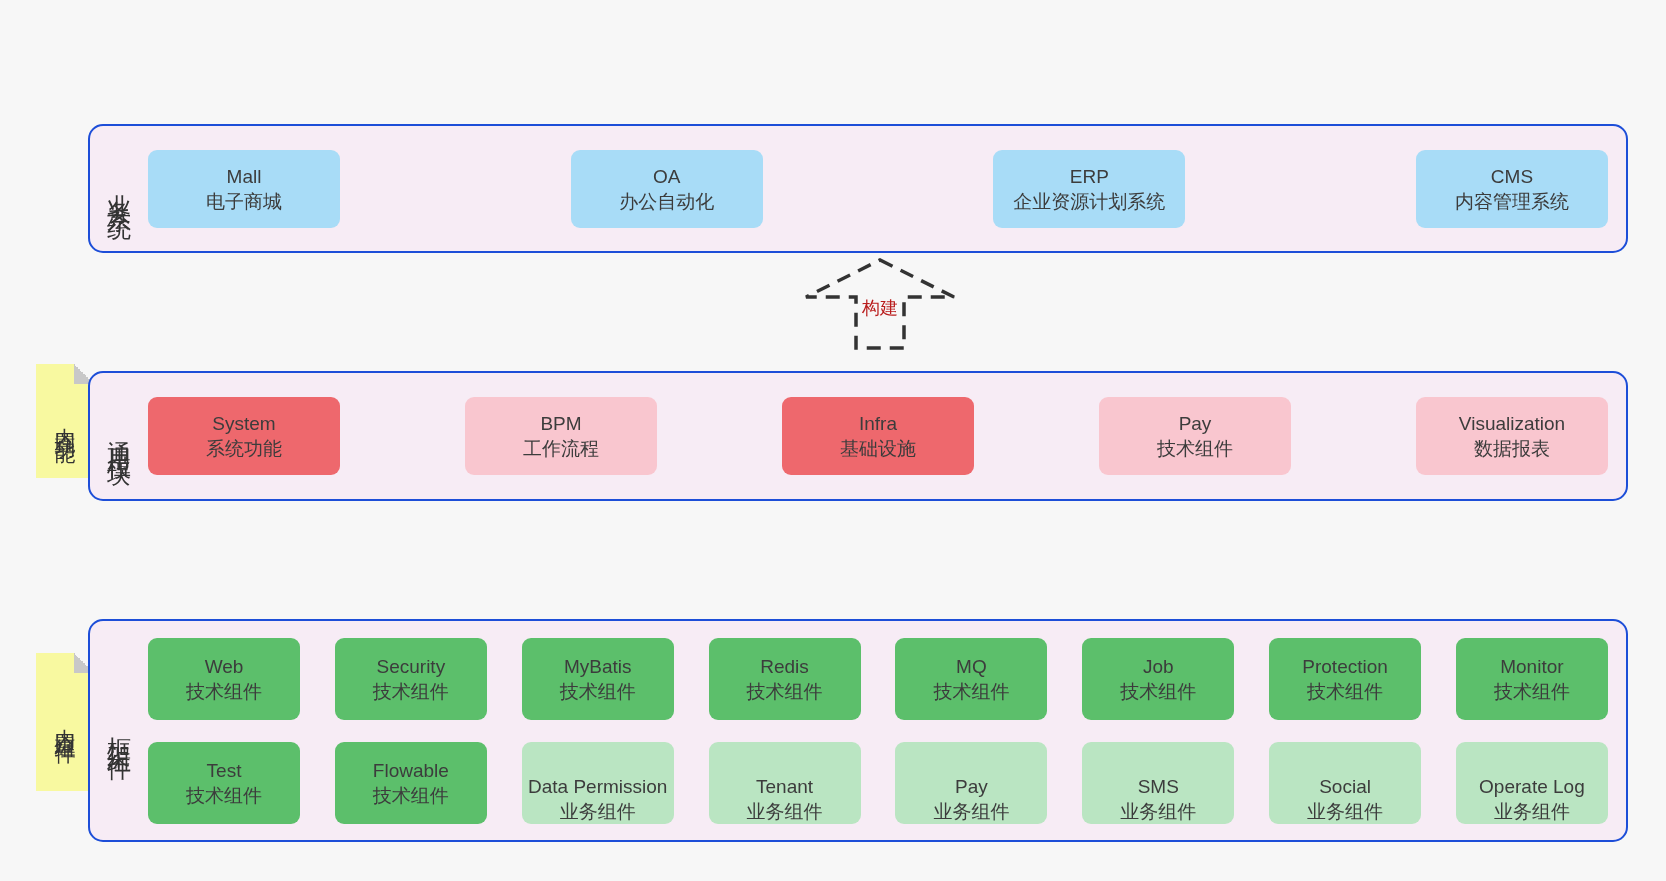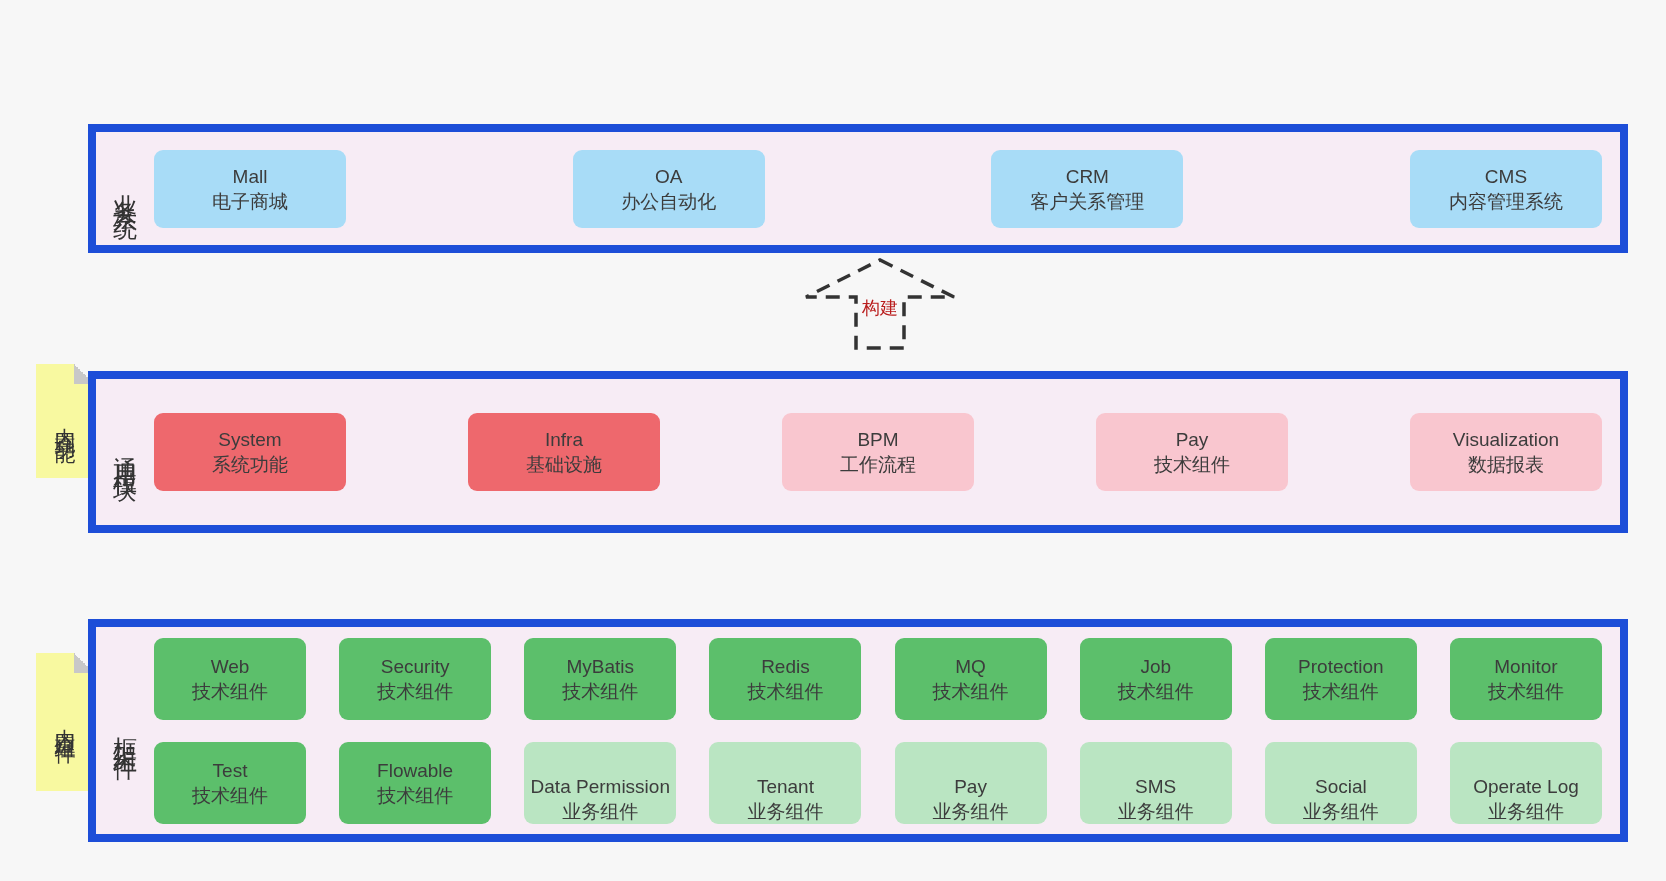--- a/index.html
+++ b/index.html
@@ -4,25 +4,25 @@
 <style>
   html,body{margin:0;padding:0;background:#f7f7f7;}
   .canvas{
     position:relative;width:1666px;height:881px;overflow:hidden;
     background:#f7f7f7;
     font-family:"Liberation Sans","DejaVu Sans",sans-serif;
     color:#3c3c3c;
   }
   .band{
     position:absolute;left:88px;width:1540px;
-    background:#f7ecf5;border:8px solid #1d4ed8;border-radius:0;
+    background:#f7ecf5;border:2px solid #1d4ed8;border-radius:15px;
     box-sizing:border-box;display:flex;z-index:2;
   }
   .band-business{top:124px;height:129px;}
-  .band-modules{top:371px;height:162px;}
+  .band-modules{top:371px;height:130px;}
   .band-components{top:619px;height:223px;}
   .vlabel{
     width:58px;flex:0 0 58px;display:flex;align-items:center;justify-content:center;
     writing-mode:vertical-lr;text-orientation:upright;
     font-size:24px;letter-spacing:7px;color:#333;
   }
   .boxes-area{flex:1;display:flex;align-items:center;justify-content:space-between;padding:0 18px 0 0;}
   .rows-area{flex:1;display:flex;flex-direction:column;justify-content:center;gap:22px;padding:0 18px 0 0;}
   .row{display:flex;align-items:center;justify-content:space-between;}
   .box{
@@ -67,22 +67,22 @@
     <div class="boxes-area">
       <div class="box blue">
         <span>Mall</span>
         <span>电子商城</span>
       </div>
       <div class="box blue">
         <span>OA</span>
         <span>办公自动化</span>
       </div>
       <div class="box blue">
-        <span>CRM</span>
-        <span>客户关系管理</span>
+        <span>ERP</span>
+        <span>企业资源计划系统</span>
       </div>
       <div class="box blue">
         <span>CMS</span>
         <span>内容管理系统</span>
       </div>
     </div>
   </div>
 
   <div class="arrow arrow-build">
     <svg width="164" height="96" viewBox="0 0 164 96">
@@ -96,27 +96,27 @@
     <span>内置功能</span>
   </div>
 
   <div class="band band-modules">
     <div class="vlabel">通用模块</div>
     <div class="boxes-area">
       <div class="box red">
         <span>System</span>
         <span>系统功能</span>
       </div>
+      <div class="box pink">
+        <span>BPM</span>
+        <span>工作流程</span>
+      </div>
       <div class="box red">
         <span>Infra</span>
         <span>基础设施</span>
-      </div>
-      <div class="box pink">
-        <span>BPM</span>
-        <span>工作流程</span>
       </div>
       <div class="box pink">
         <span>Pay</span>
         <span>技术组件</span>
       </div>
       <div class="box pink">
         <span>Visualization</span>
         <span>数据报表</span>
       </div>
     </div>

